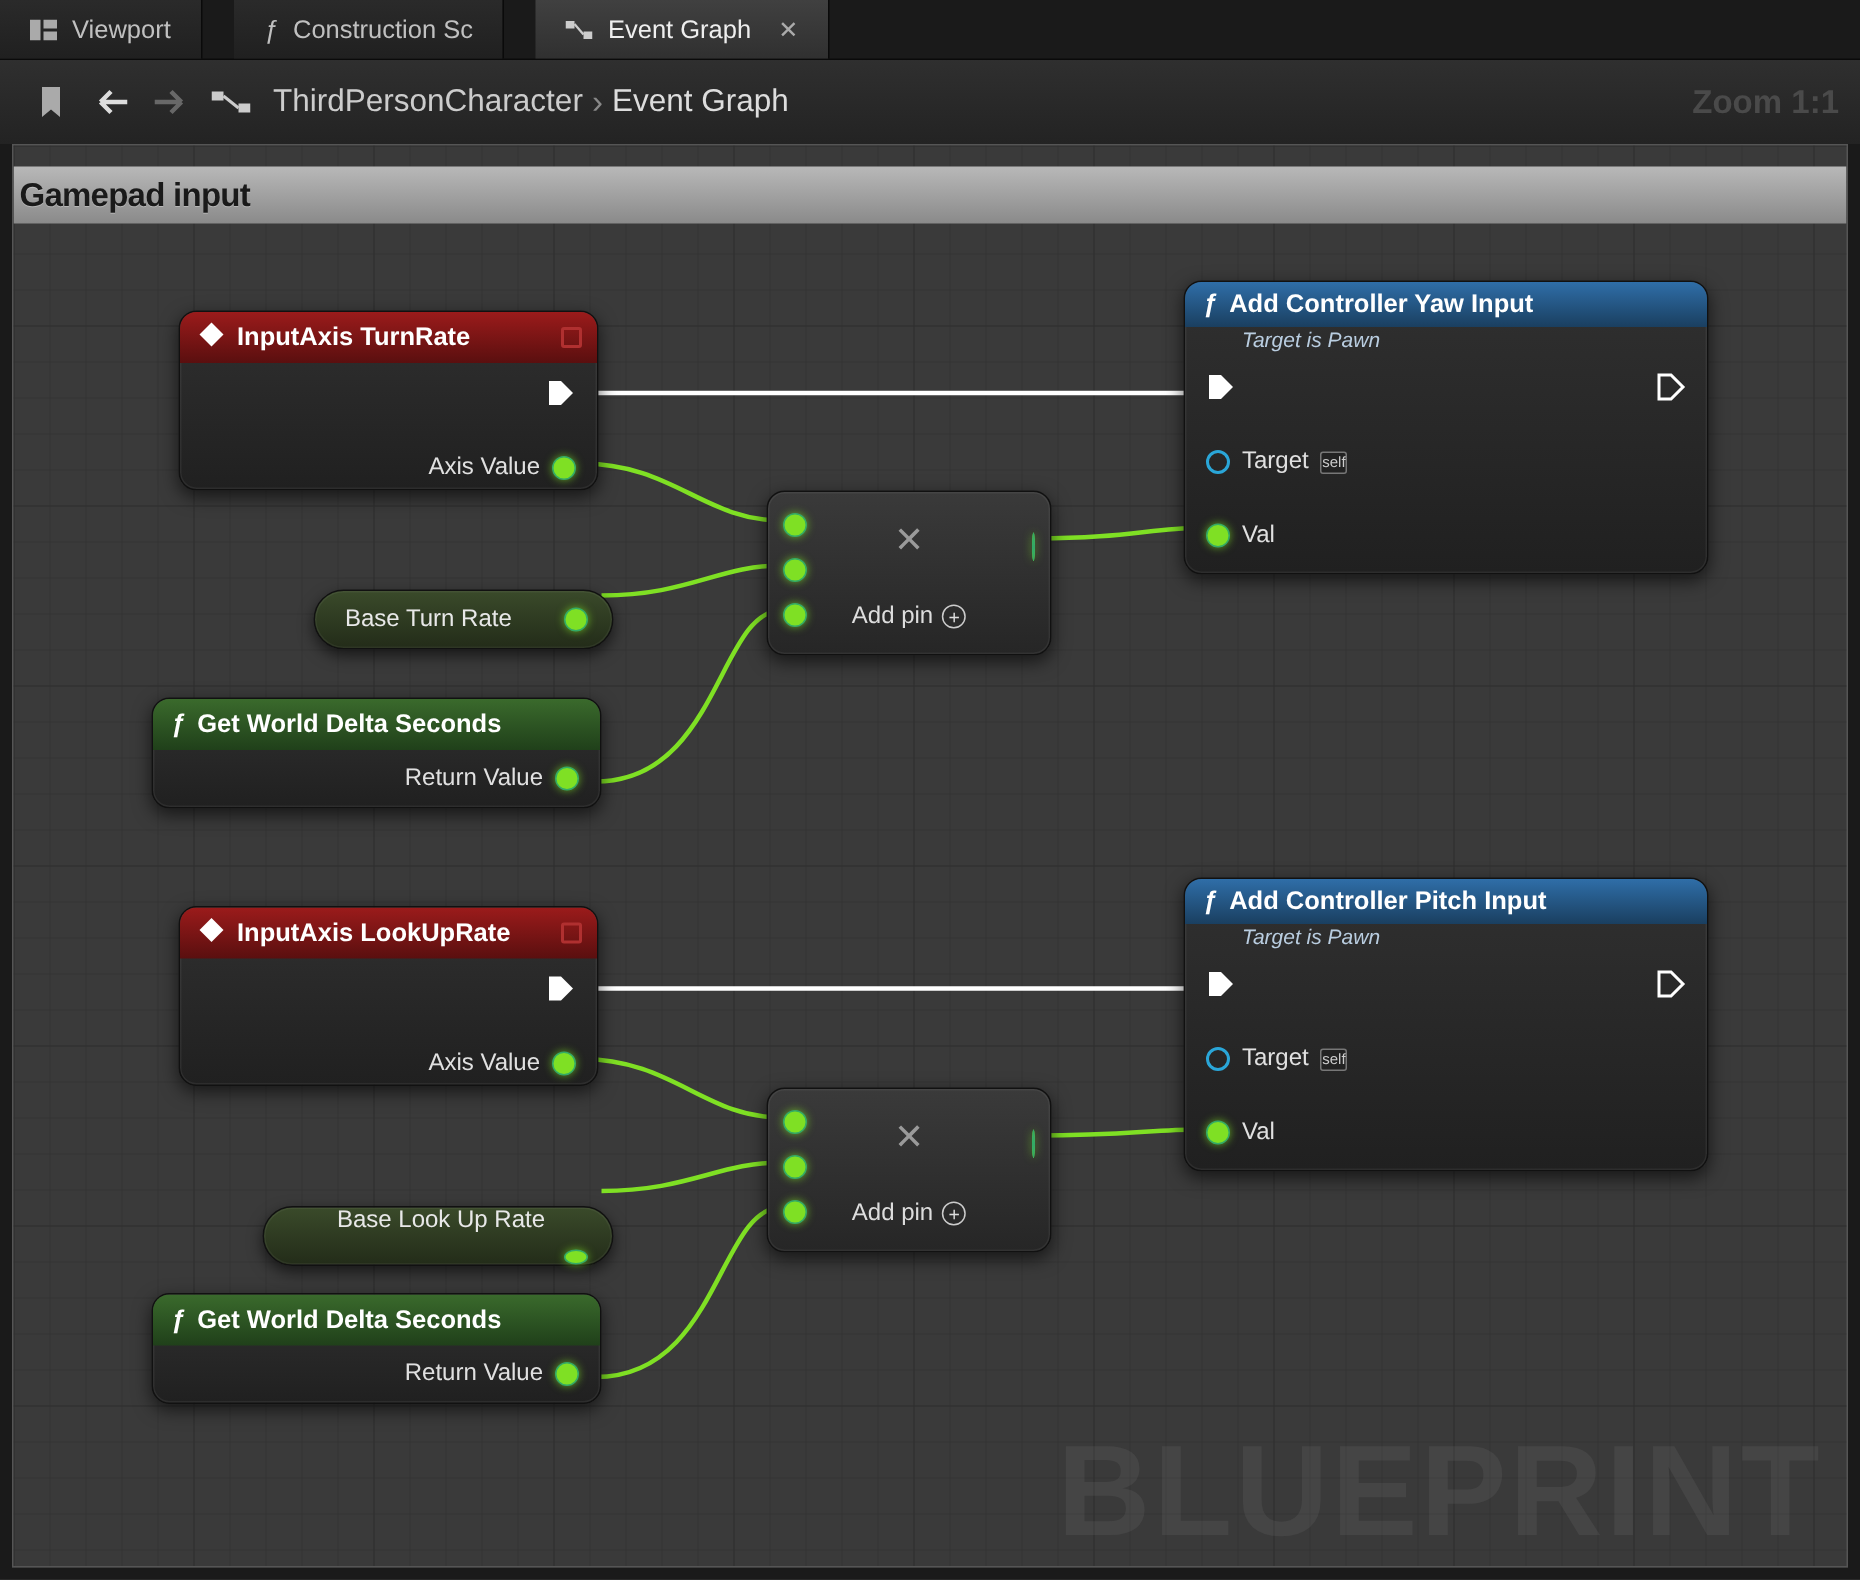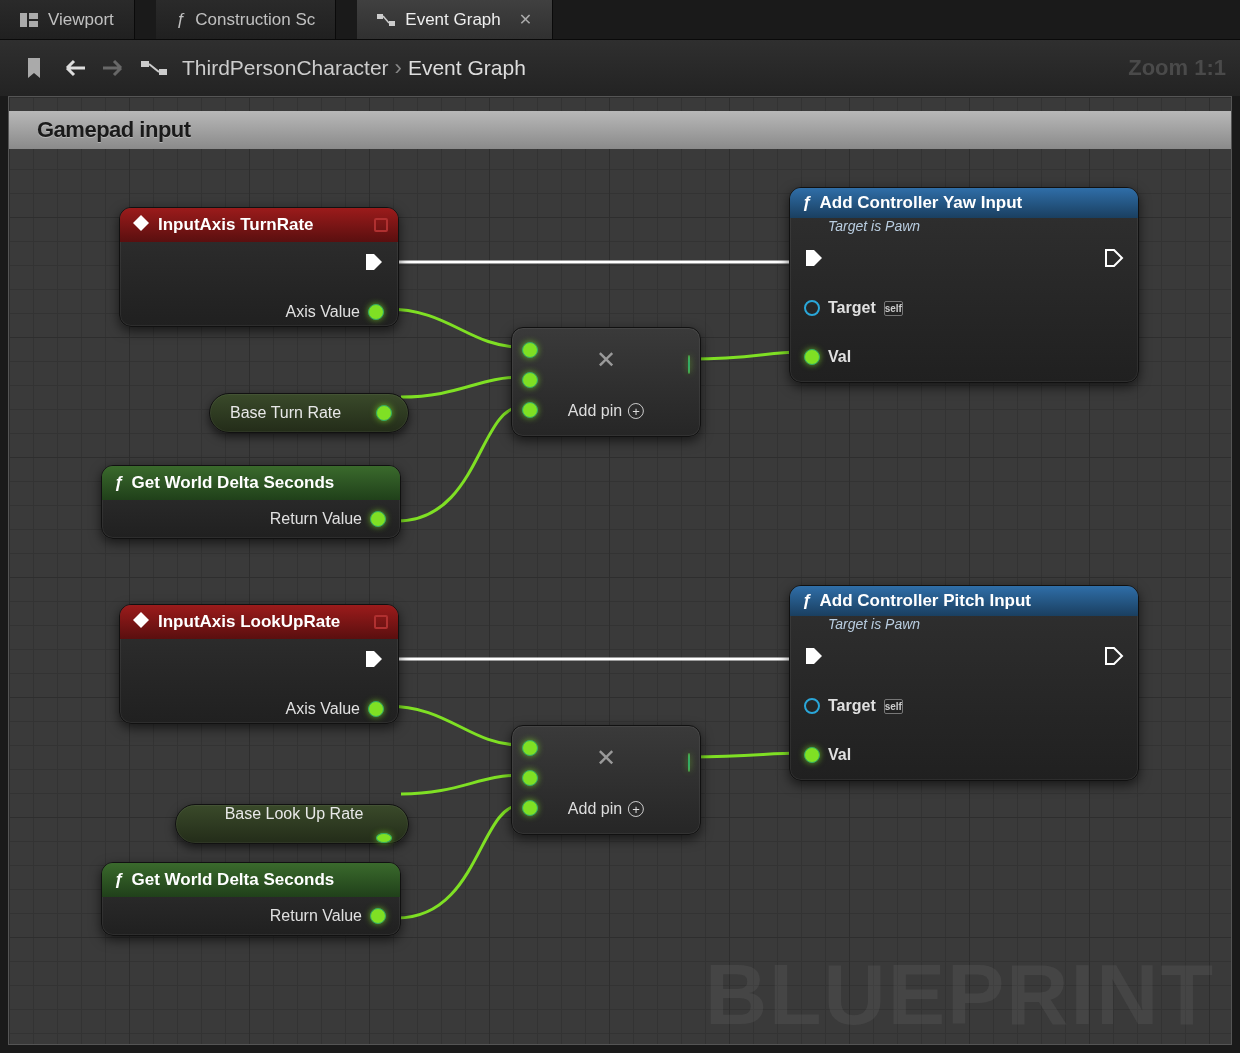--- a/index.html
+++ b/index.html
@@ -24,40 +24,40 @@
 
 .canvas-wrap { position: absolute; top: 96px; left: 8px; right: 8px; bottom: 8px; background: #3a3a3a; border: 1px solid #555; overflow: hidden; }
 .grid { position: absolute; inset: 0;
   background-image:
     linear-gradient(#2e2e2e 1px, transparent 1px),
     linear-gradient(90deg, #2e2e2e 1px, transparent 1px),
     linear-gradient(#333 1px, transparent 1px),
     linear-gradient(90deg, #333 1px, transparent 1px);
   background-size: 120px 120px, 120px 120px, 24px 24px, 24px 24px;
 }
-.comment-hdr { position: absolute; left: 0; right: 0; top: 14px; height: 38px; background: linear-gradient(#b8b8b8,#8a8a8a); color: #1a1a1a; font-weight: 700; font-size: 22px; padding: 6px 28px; text-shadow: 0 1px 0 rgba(255,255,255,.3); letter-spacing: -0.5px; }
+.comment-hdr { position: absolute; left: 0; right: 0; top: 14px; height: 38px; background: linear-gradient(#b8b8b8,#8a8a8a); color: #1a1a1a; font-weight: 700; font-size: 22px; padding: 6px 4px; text-shadow: 0 1px 0 rgba(255,255,255,.3); letter-spacing: -0.5px; }
 
 .watermark { position: absolute; right: 16px; bottom: 0px; font-size: 86px; font-weight: 800; color: rgba(200,200,200,0.08); letter-spacing: 2px; }
 
 svg.wires { position: absolute; inset: 0; pointer-events: none; }
 
 
 .node { position: absolute; border-radius: 12px; background: linear-gradient(#303030,#202020); box-shadow: 0 4px 12px rgba(0,0,0,.6), inset 0 0 0 1px rgba(255,255,255,.06); border: 1px solid #111; overflow: hidden; }
 .node-header { display: flex; align-items: center; height: 34px; padding: 0 12px; color: #fff; font-weight: 700; font-size: 17px; gap: 8px; }
 .node-header.red { background: linear-gradient(#9b1b1b,#5a0f0f); }
 .node-header.green { background: linear-gradient(#3a6a2c,#20401a); }
 .node-header.blue { background: linear-gradient(#2f6ea8,#1a3f60); }
 .node-header .brk { position:absolute; right:10px; top:10px; width:14px; height:14px; border:2px solid #b03030; border-radius:2px; }
 .node-sub { color:#b9cde0; font-size:14px; font-style: italic; padding: 0 12px 4px 38px; }
 .node.blue-wrap .node-header { height:30px; }
 
 .node-body { padding: 10px 14px 14px; display: flex; flex-direction: column; gap: 31px; }
 .row { display: flex; align-items: center; justify-content: space-between; gap: 10px; }
 .pin { display:flex; align-items:center; gap:8px; color:#ddd; font-size:16px; }
-.pin.in { justify-content:center;font-weight:bold; }
+.pin.in { justify-content:center; }
 .pin.out { justify-content:flex-end; }
 .pin .lbl { color:#e0e0e0; }
 .pin-dot { width:16px; height:16px; border-radius:50%; background:#7fe024; box-shadow: 0 0 6px rgba(127,224,36,.7); border:1px solid #3a6; }
 .pin-dot.hollow { background:transparent; border:2px solid #2aa6d8; box-shadow:none; }
 .selfbox { border:1px solid #777; padding:1px 0; color:#ccc; font-size:10px; border-radius:2px; background:#222; }
 
 
 .pill { position:absolute; height:40px; border-radius:20px; background: linear-gradient(#3a4a2a,#232c19); border:1px solid #111; box-shadow: 0 4px 10px rgba(0,0,0,.6), inset 0 0 0 1px rgba(255,255,255,.05); display:flex; align-items:center; padding:0 16px 0 20px; color:#e8e8e8; font-size:16px; gap:10px; }
 .pill .pin-dot { margin-left:auto; }
 

